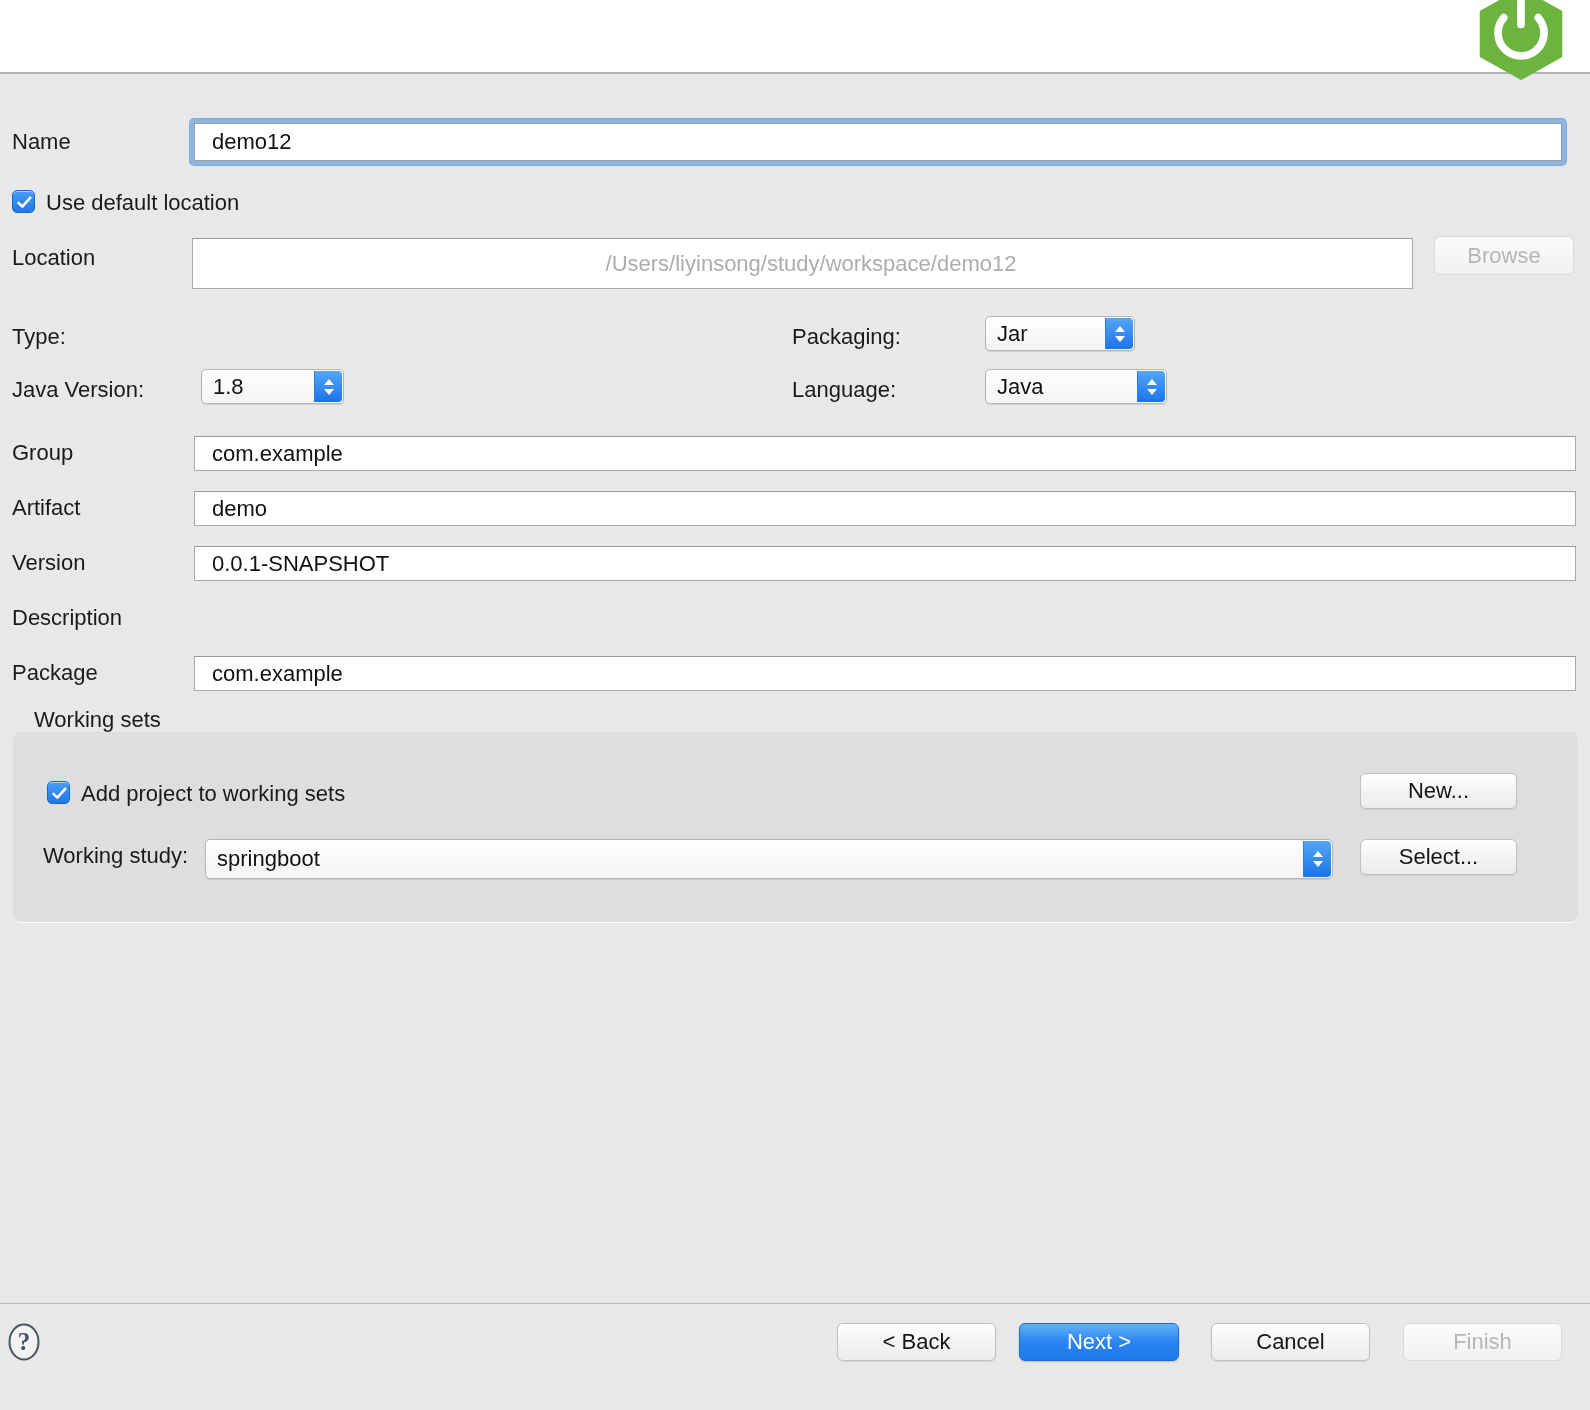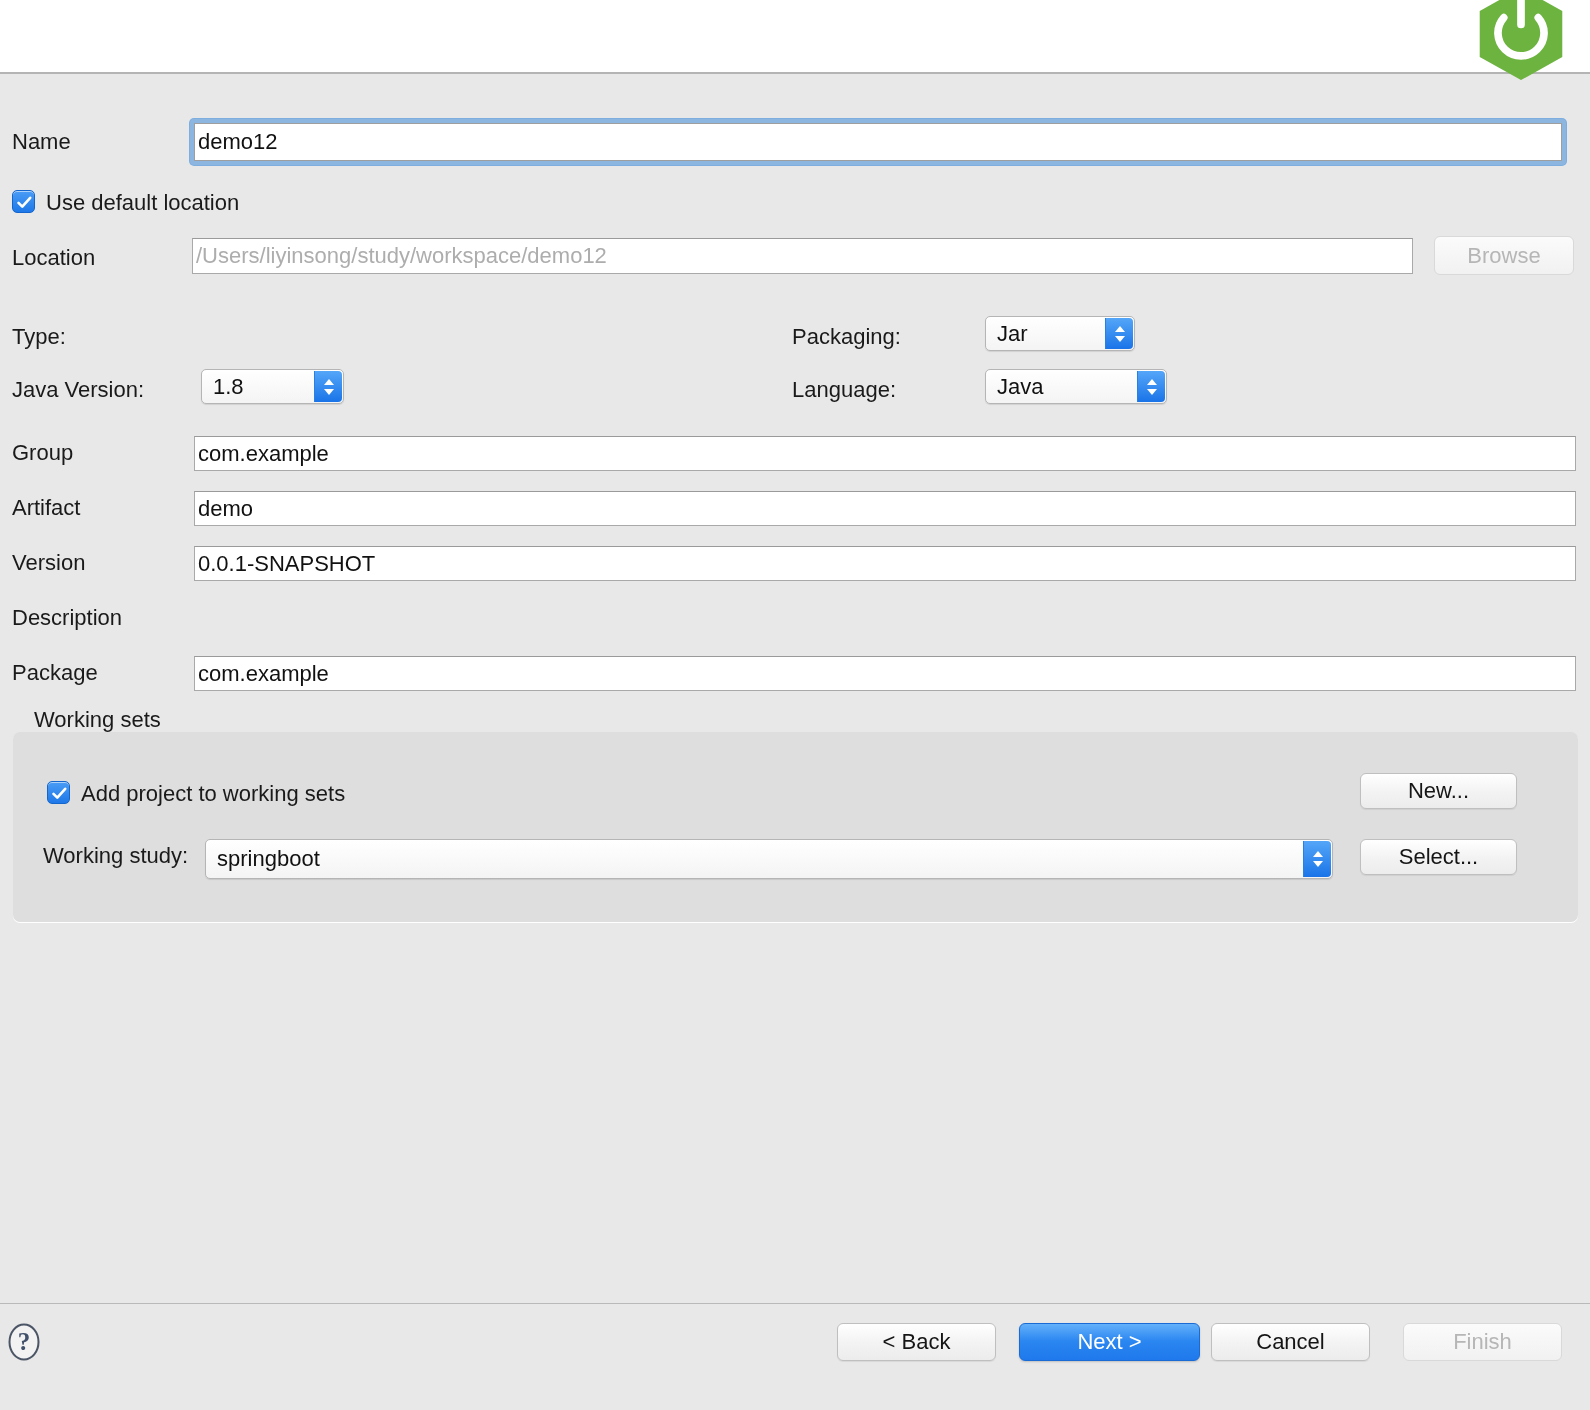--- a/index.html
+++ b/index.html
@@ -32,21 +32,21 @@
   }
 
   
   .tfield {
     position: absolute;
     background: #ffffff;
     border: 1px solid #a9a9a9;
     border-top-color: #9a9a9a;
     font-size: 22px;
     color: #111;
-    padding: 0 0 0 3px;
+    padding: 0 0 0 17px;
     font-family: "Liberation Sans", sans-serif;
     outline: none;
     line-height: 1;
   }
   .tfield::placeholder { color: #adadad; }
   .tfield[disabled] { background: #fff; color: #adadad; }
 
   
   .focusring {
     position: absolute;
@@ -153,21 +153,21 @@
   </div>
 
   <div class="cbox" style="left:12px; top:190px;">
     <svg width="17" height="17" viewBox="0 0 17 17">
       <path d="M2.5 8.8 L6.3 12.6 L14.2 3.8" fill="none" stroke="#ffffff" stroke-width="2.6" stroke-linecap="round" stroke-linejoin="round"></path>
     </svg>
   </div>
   <div class="lbl" style="left:46px; top:192px;">Use default location</div>
 
   <div class="lbl" style="left:12px; top:247px;">Location</div>
-  <input class="tfield" type="text" disabled="" style="left: 192px; top: 238px; width: 1221px; height: 36px;" placeholder="/Users/liyinsong/study/workspace/demo12">
+  <input class="tfield" type="text" disabled="" style="left: 192px; top: 238px; width: 1221px; height: 51px; text-align: center;" placeholder="/Users/liyinsong/study/workspace/demo12">
   <div class="btn disabled" style="left:1434px; top:236px; width:140px; height:39px;">Browse</div>
 
   <div class="lbl" style="left:12px; top:326px;">Type:</div>
 
   <div class="lbl" style="left:792px; top:326px;">Packaging:</div>
   <div class="popup" style="left:985px; top:316px; width:150px; height:35px;">
     <span class="pv">Jar</span>
     <span class="parrowbox">
       <svg width="14" height="20" viewBox="0 0 14 20">
         <path d="M7 2 L12 8 L2 8 Z" fill="#ffffff"></path>
@@ -239,17 +239,17 @@
   <div class="btn" style="left:1360px; top:839px; width:157px; height:36px;">Select...</div>
 
   <div class="footsep" style="top:1303px;"></div>
 
   <svg class="helpbtn" style="left:8px; top:1323px;" viewBox="0 0 32 38">
     <ellipse cx="16" cy="19" rx="14.5" ry="17.5" fill="#f2f2f2" stroke="#4b5566" stroke-width="2"></ellipse>
     <text x="16" y="27" text-anchor="middle" font-family="Liberation Serif, serif" font-size="25" font-weight="bold" fill="#41506b">?</text>
   </svg>
 
   <div class="btn" style="left:837px; top:1323px; width:159px; height:38px;text-align:center;">&lt; Back</div>
-  <div class="btn primary" style="left:1019px; top:1323px; width:181px; height:38px;">Next &gt;</div>
+  <div class="btn primary" style="left:1019px; top:1323px; width:160px; height:38px;">Next &gt;</div>
   <div class="btn" style="left:1211px; top:1323px; width:159px; height:38px;">Cancel</div>
   <div class="btn disabled" style="left:1403px; top:1323px; width:159px; height:38px;">Finish</div>
 
 </div>
 
 </body></html>

